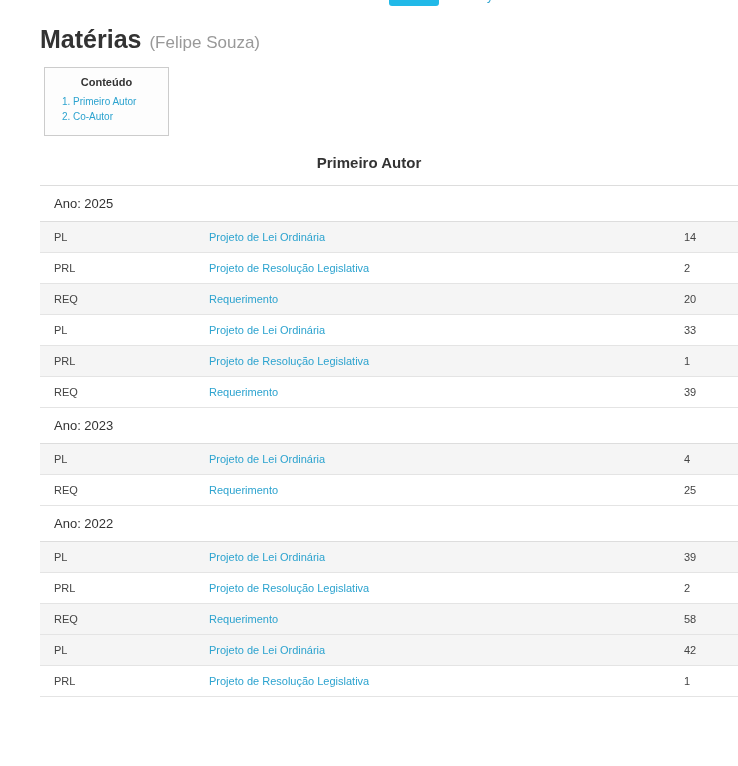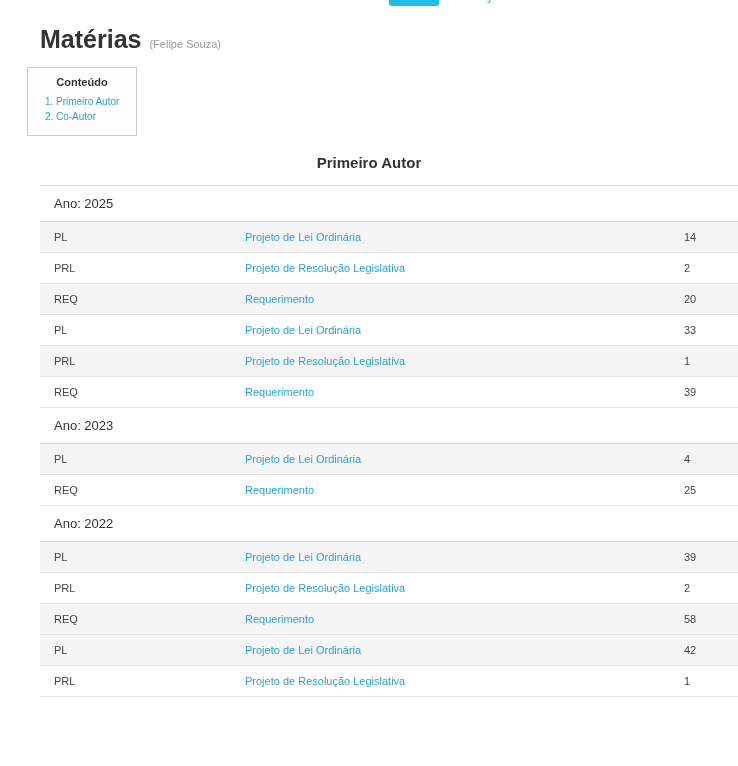--- a/index.html
+++ b/index.html
@@ -62,28 +62,28 @@
     line-height: 1.1;
     display: flex;
     align-items: baseline;
     gap: 8px;
   }
   h1.title .subject {
     font-size: 25px;
     font-weight: bold;
   }
   h1.title .person {
-    font-size: 11px;
+    font-size: 17px;
     font-weight: normal;
     color: #999999;
   }
 
   .toc {
-    margin: 13px 0 0 27px;
-    width: 110px;
+    margin: 13px 0 0 44px;
+    width: 125px;
     border: 1px solid #cccccc;
     background: #fdfdfd;
     padding: 8px 10px 10px 10px;
   }
   .toc-title {
     font-size: 11px;
     font-weight: bold;
     text-align: center;
     color: #333333;
     margin-bottom: 7px;
@@ -134,21 +134,20 @@
     vertical-align: middle;
   }
   table.materias tr.data-row.odd td { background: #f5f5f5; }
   table.materias tr.data-row.even td { background: #ffffff; }
   td.col-sigla { width: 155px; color: #444444; }
   td.col-desc  { width: 475px; }
   td.col-qtd   { width: 68px; color: #444444; }
   td.col-desc a {
     color: #2ca3cf;
     text-decoration: none;
-    margin-left: 36px;
   }
   tr.year-row td.col-sigla { font-size: 13px; }
   tr.year-row td.col-desc, tr.year-row td.col-qtd { border-top: 1px solid #dddddd; border-bottom: 1px solid #dddddd; }
 </style>
 </head>
 <body>
 
 <div class="page">
 
   <div class="tabstrip">

